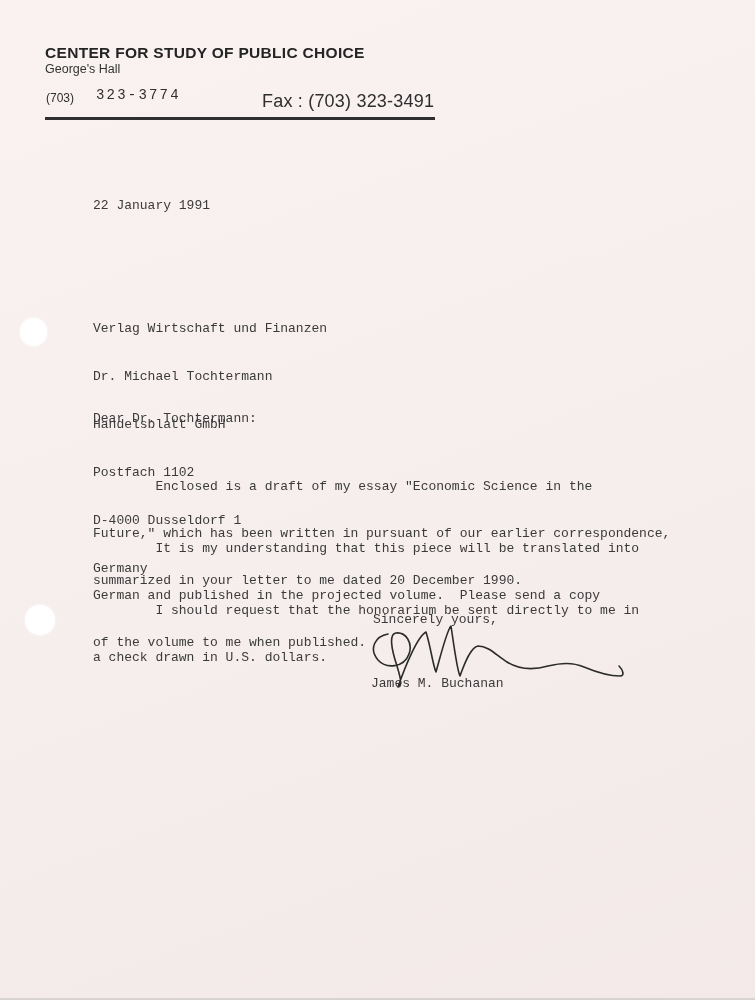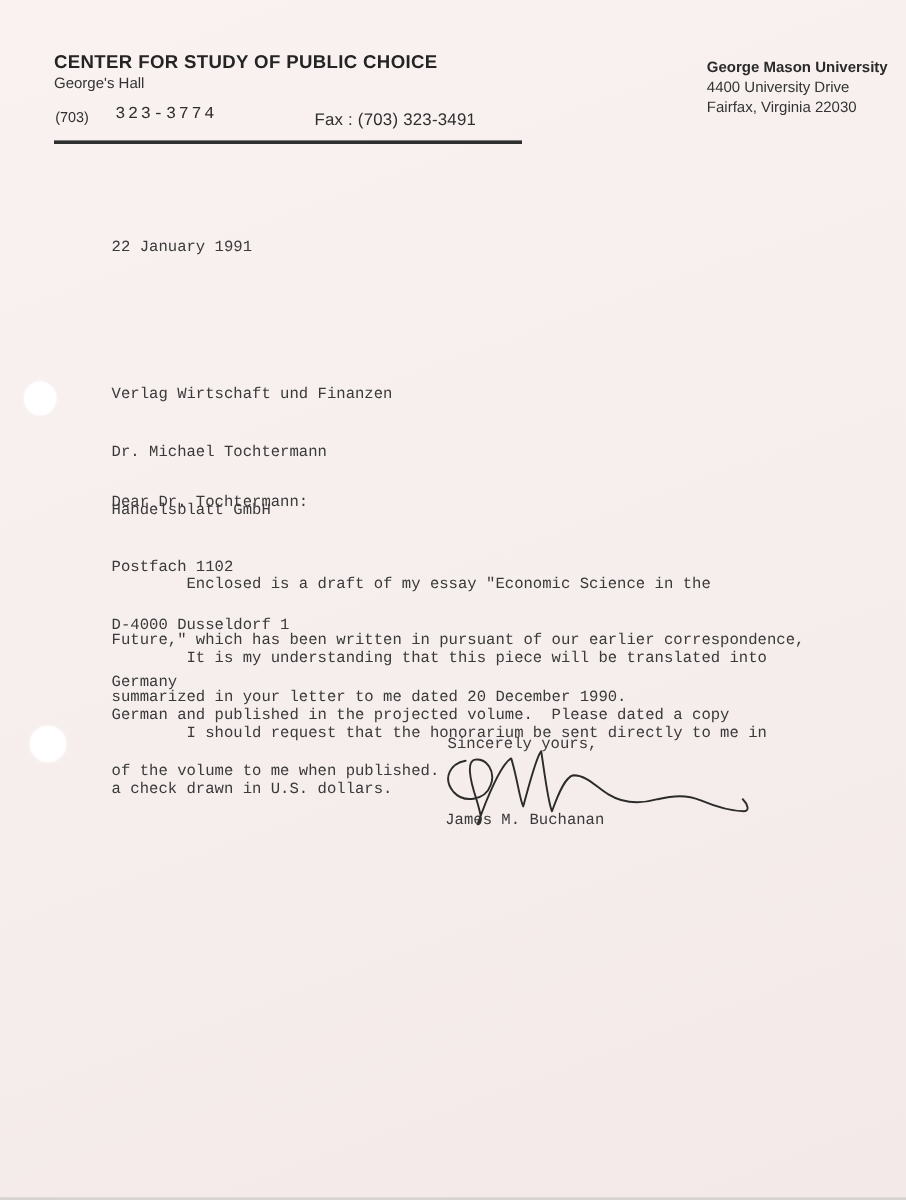--- a/index.html
+++ b/index.html
@@ -28,21 +28,21 @@
     position: absolute; left: 46px; top: 91px;
     font-size: 12px; color: #2e2e2e;
   }
   .phone-number {
     position: absolute; left: 96px; top: 87px;
     font-family: "Liberation Mono", monospace;
     font-size: 14px; letter-spacing: 2.2px; color: #2e2e2e;
   }
   .fax {
     position: absolute; left: 262px; top: 91px;
-    font-size: 14px; letter-spacing: 0.2px; color: #2e2e2e;
+    font-size: 18px; letter-spacing: 0.2px; color: #2e2e2e;
   }
   .rule {
     position: absolute; left: 45px; top: 117px;
     width: 390px; height: 3px; background: #2f2f2f;
   }
   .univ-block {
     position: absolute; left: 589px; top: 48px;
     font-size: 12.5px; line-height: 16.5px; color: #333;
   }
   .univ-name { font-weight: bold; color: #2a2a2a; }
@@ -82,25 +82,20 @@
 
 <div class="paper">
 
   <div class="org-name">CENTER FOR STUDY OF PUBLIC CHOICE</div>
   <div class="building">George's Hall</div>
   <div class="phone-area">(703)</div>
   <div class="phone-number">323-3774</div>
   <div class="fax">Fax : (703) 323-3491</div>
   <div class="rule"></div>
 
-  <div class="univ-block">
-    <div class="univ-name">George Mason University</div>
-    <div>4400 University Drive</div>
-    <div>Fairfax, Virginia 22030</div>
-  </div>
 
   <div class="mono date-line">22 January 1991</div>
 
   <div class="mono recipient">
     <div>Verlag Wirtschaft und Finanzen</div>
     <div>Dr. Michael Tochtermann</div>
     <div>Handelsblatt GmbH</div>
     <div>Postfach 1102</div>
     <div>D-4000 Dusseldorf 1</div>
     <div>Germany</div>
@@ -109,21 +104,21 @@
   <div class="mono salutation">Dear Dr. Tochtermann:</div>
 
   <div class="mono para-1">
     <div>        Enclosed is a draft of my essay "Economic Science in the</div>
     <div>Future," which has been written in pursuant of our earlier correspondence,</div>
     <div>summarized in your letter to me dated 20 December 1990.</div>
   </div>
 
   <div class="mono para-2">
     <div>        It is my understanding that this piece will be translated into</div>
-    <div>German and published in the projected volume.  Please dated a copy</div>
+    <div>German and published in the projected volume.  Please send a copy</div>
     <div>of the volume to me when published.</div>
   </div>
 
   <div class="mono para-3">
     <div>        I should request that the honorarium be sent directly to me in</div>
     <div>a check drawn in U.S. dollars.</div>
   </div>
 
   <div class="mono closing">Sincerely yours,</div>
 

